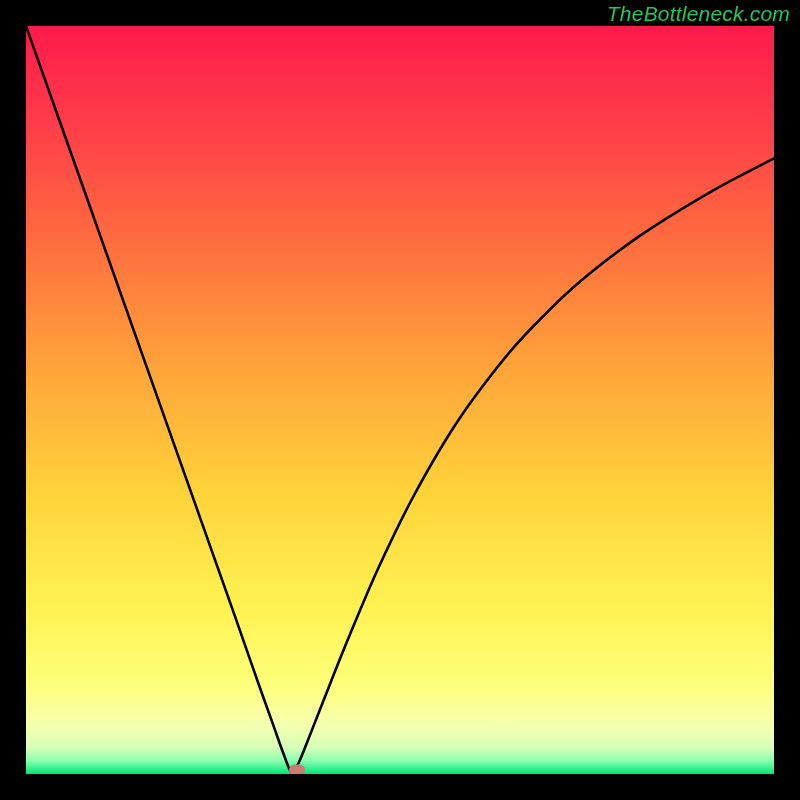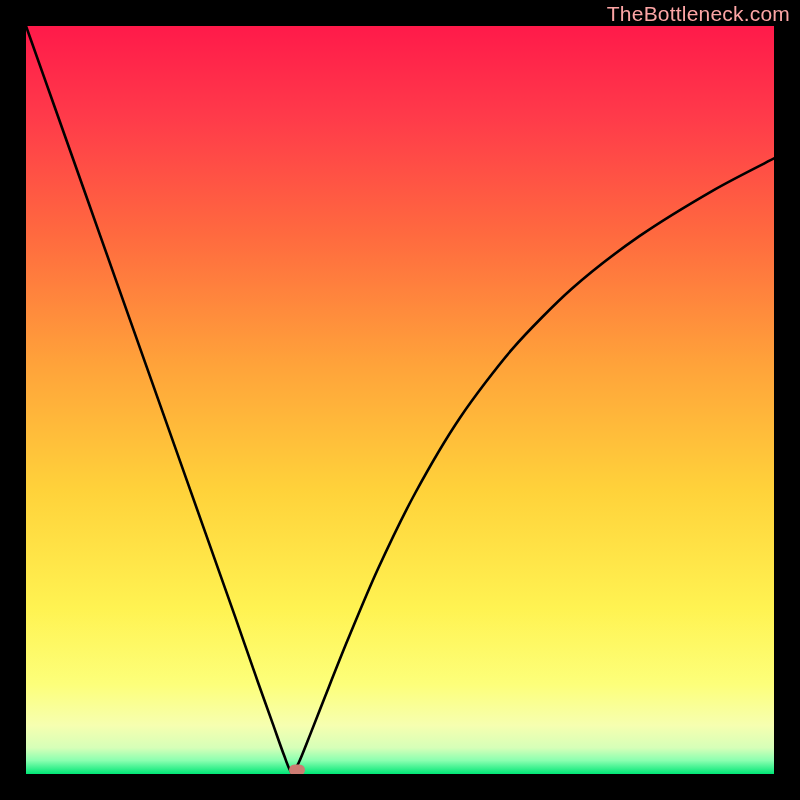--- a/index.html
+++ b/index.html
@@ -12,25 +12,26 @@
     height: 800px;
     background: #000;
     position: relative;
     font-family: Arial, Helvetica, sans-serif;
     overflow: hidden;
   }
   .watermark {
     position: absolute;
     top: 2px;
     right: 10px;
-    color: #fca5a5;
+    color: #22c55e;
     font-size: 21px;
     font-weight: 500;
     z-index: 10;
     letter-spacing: 0.2px;
+    font-style: italic;
   }
   .plot-area {
     position: absolute;
     left: 26px;
     top: 26px;
     width: 748px;
     height: 748px;
     overflow: hidden;
   }
   .gradient-bg {

